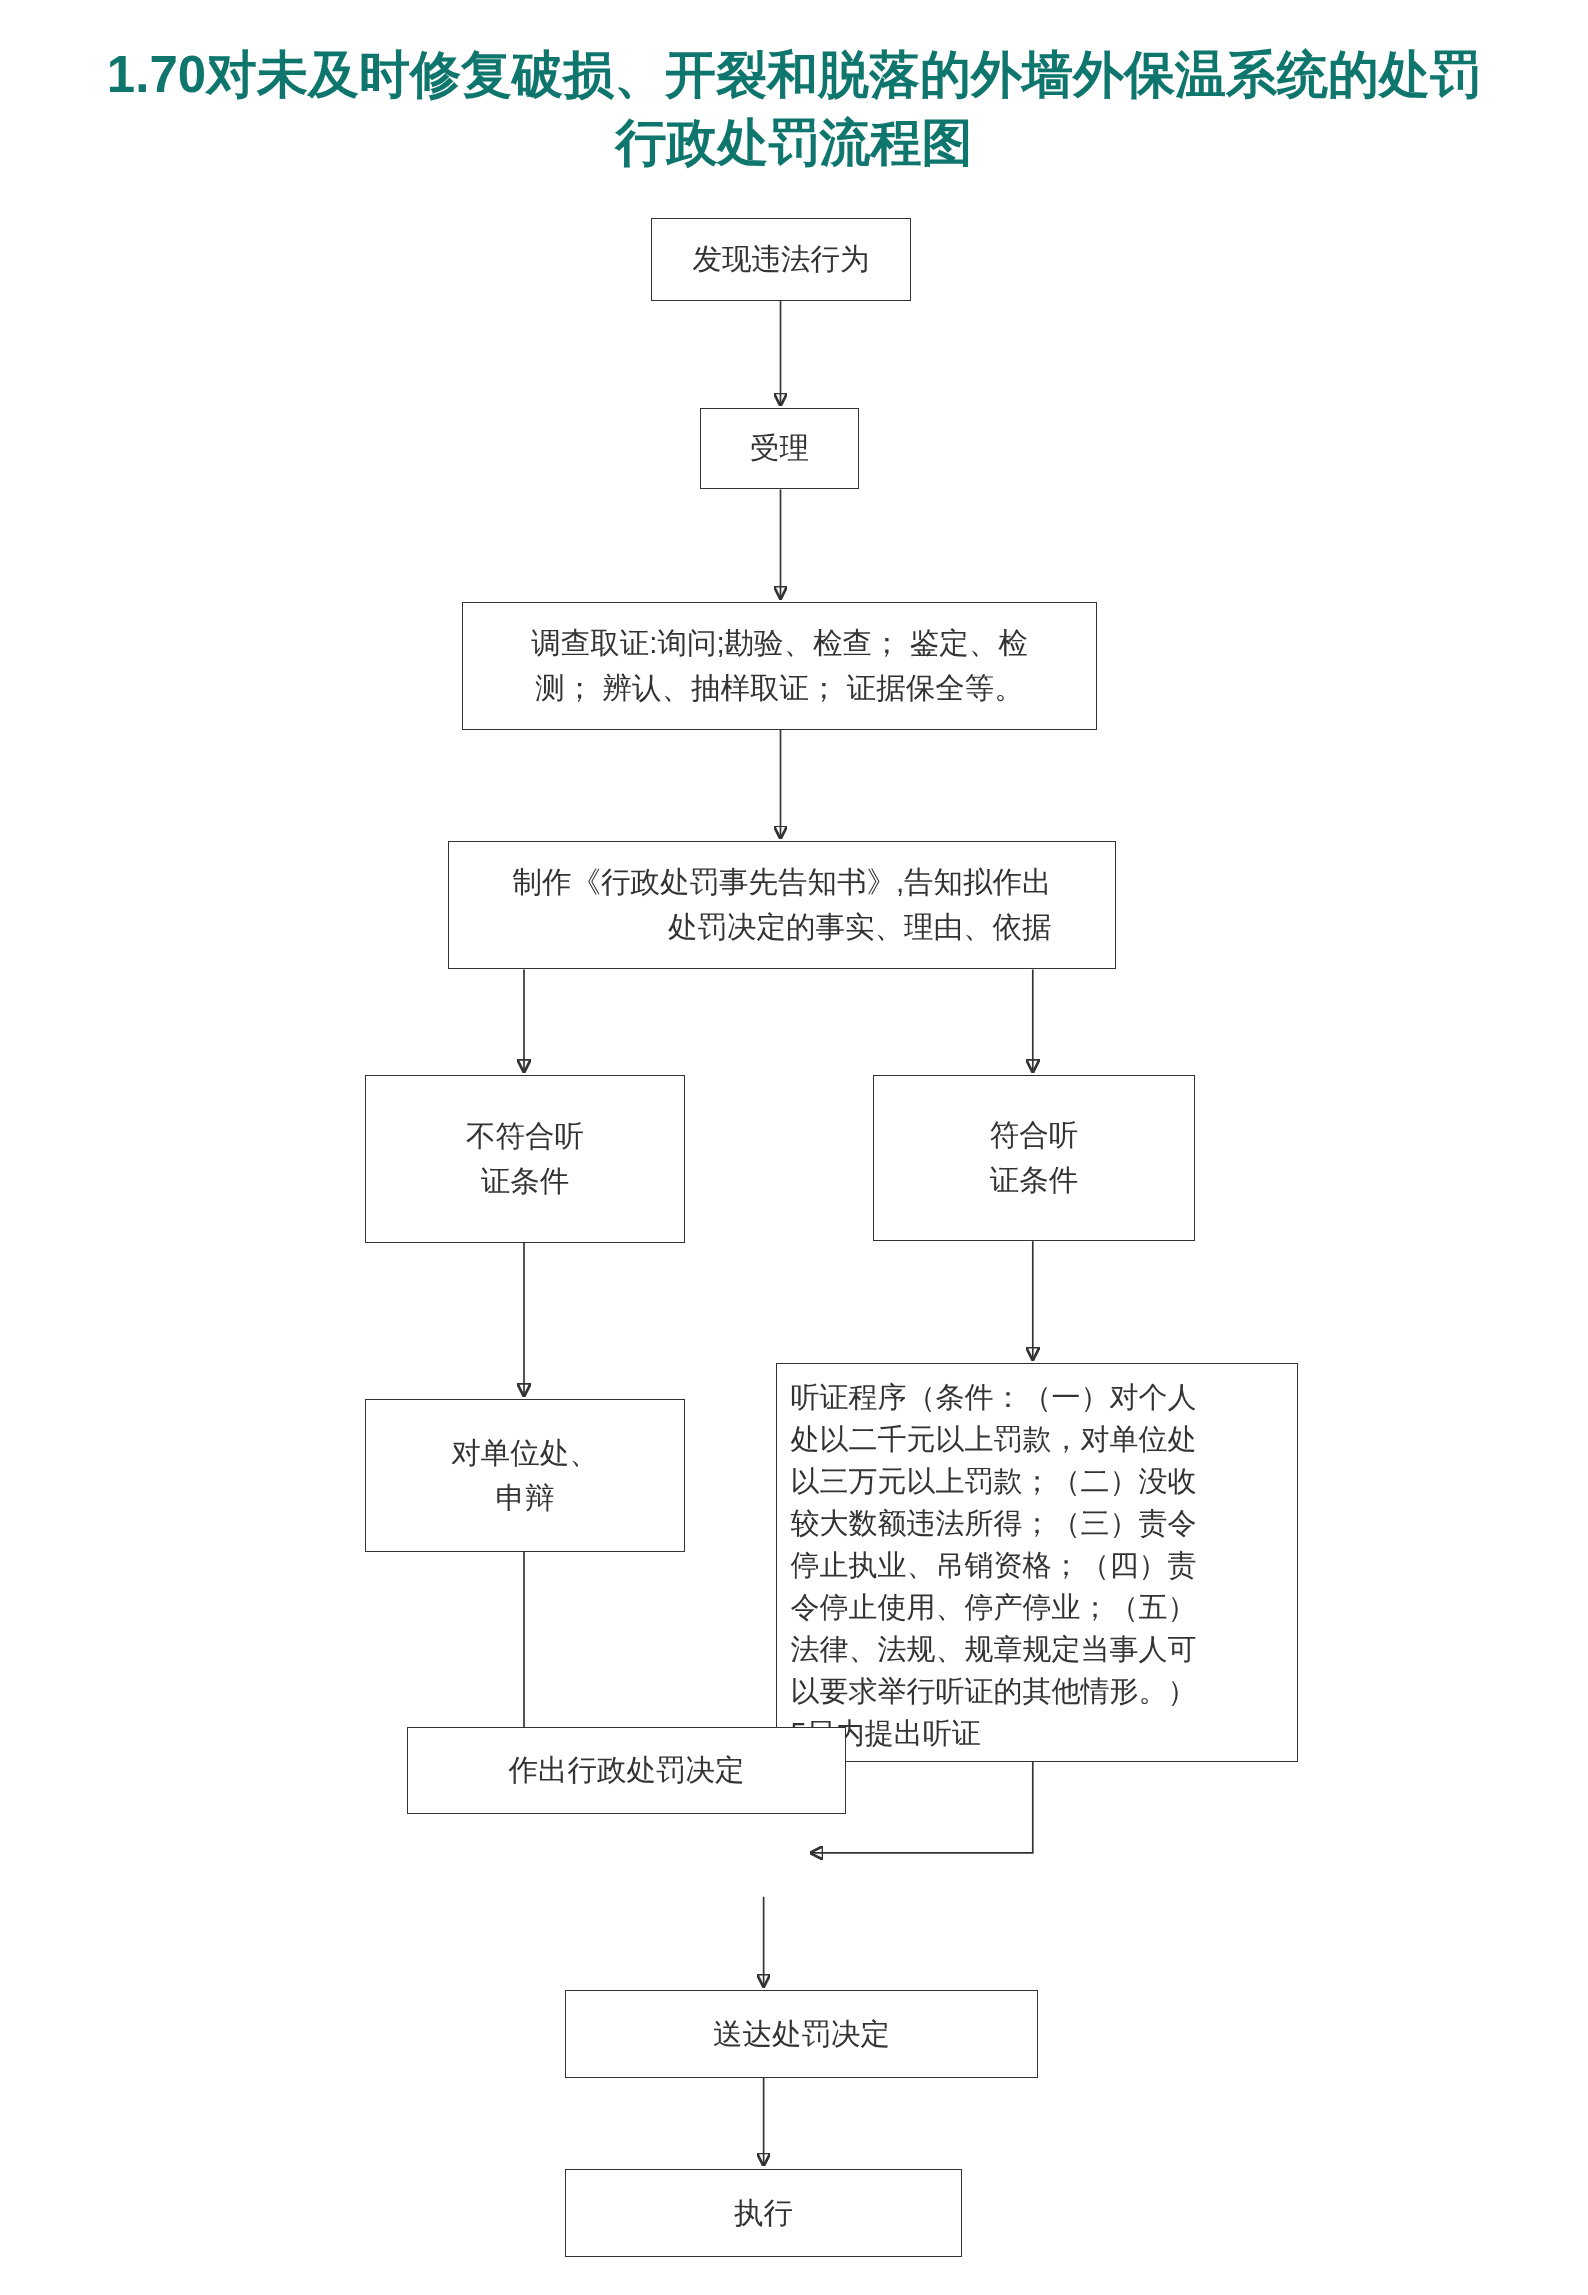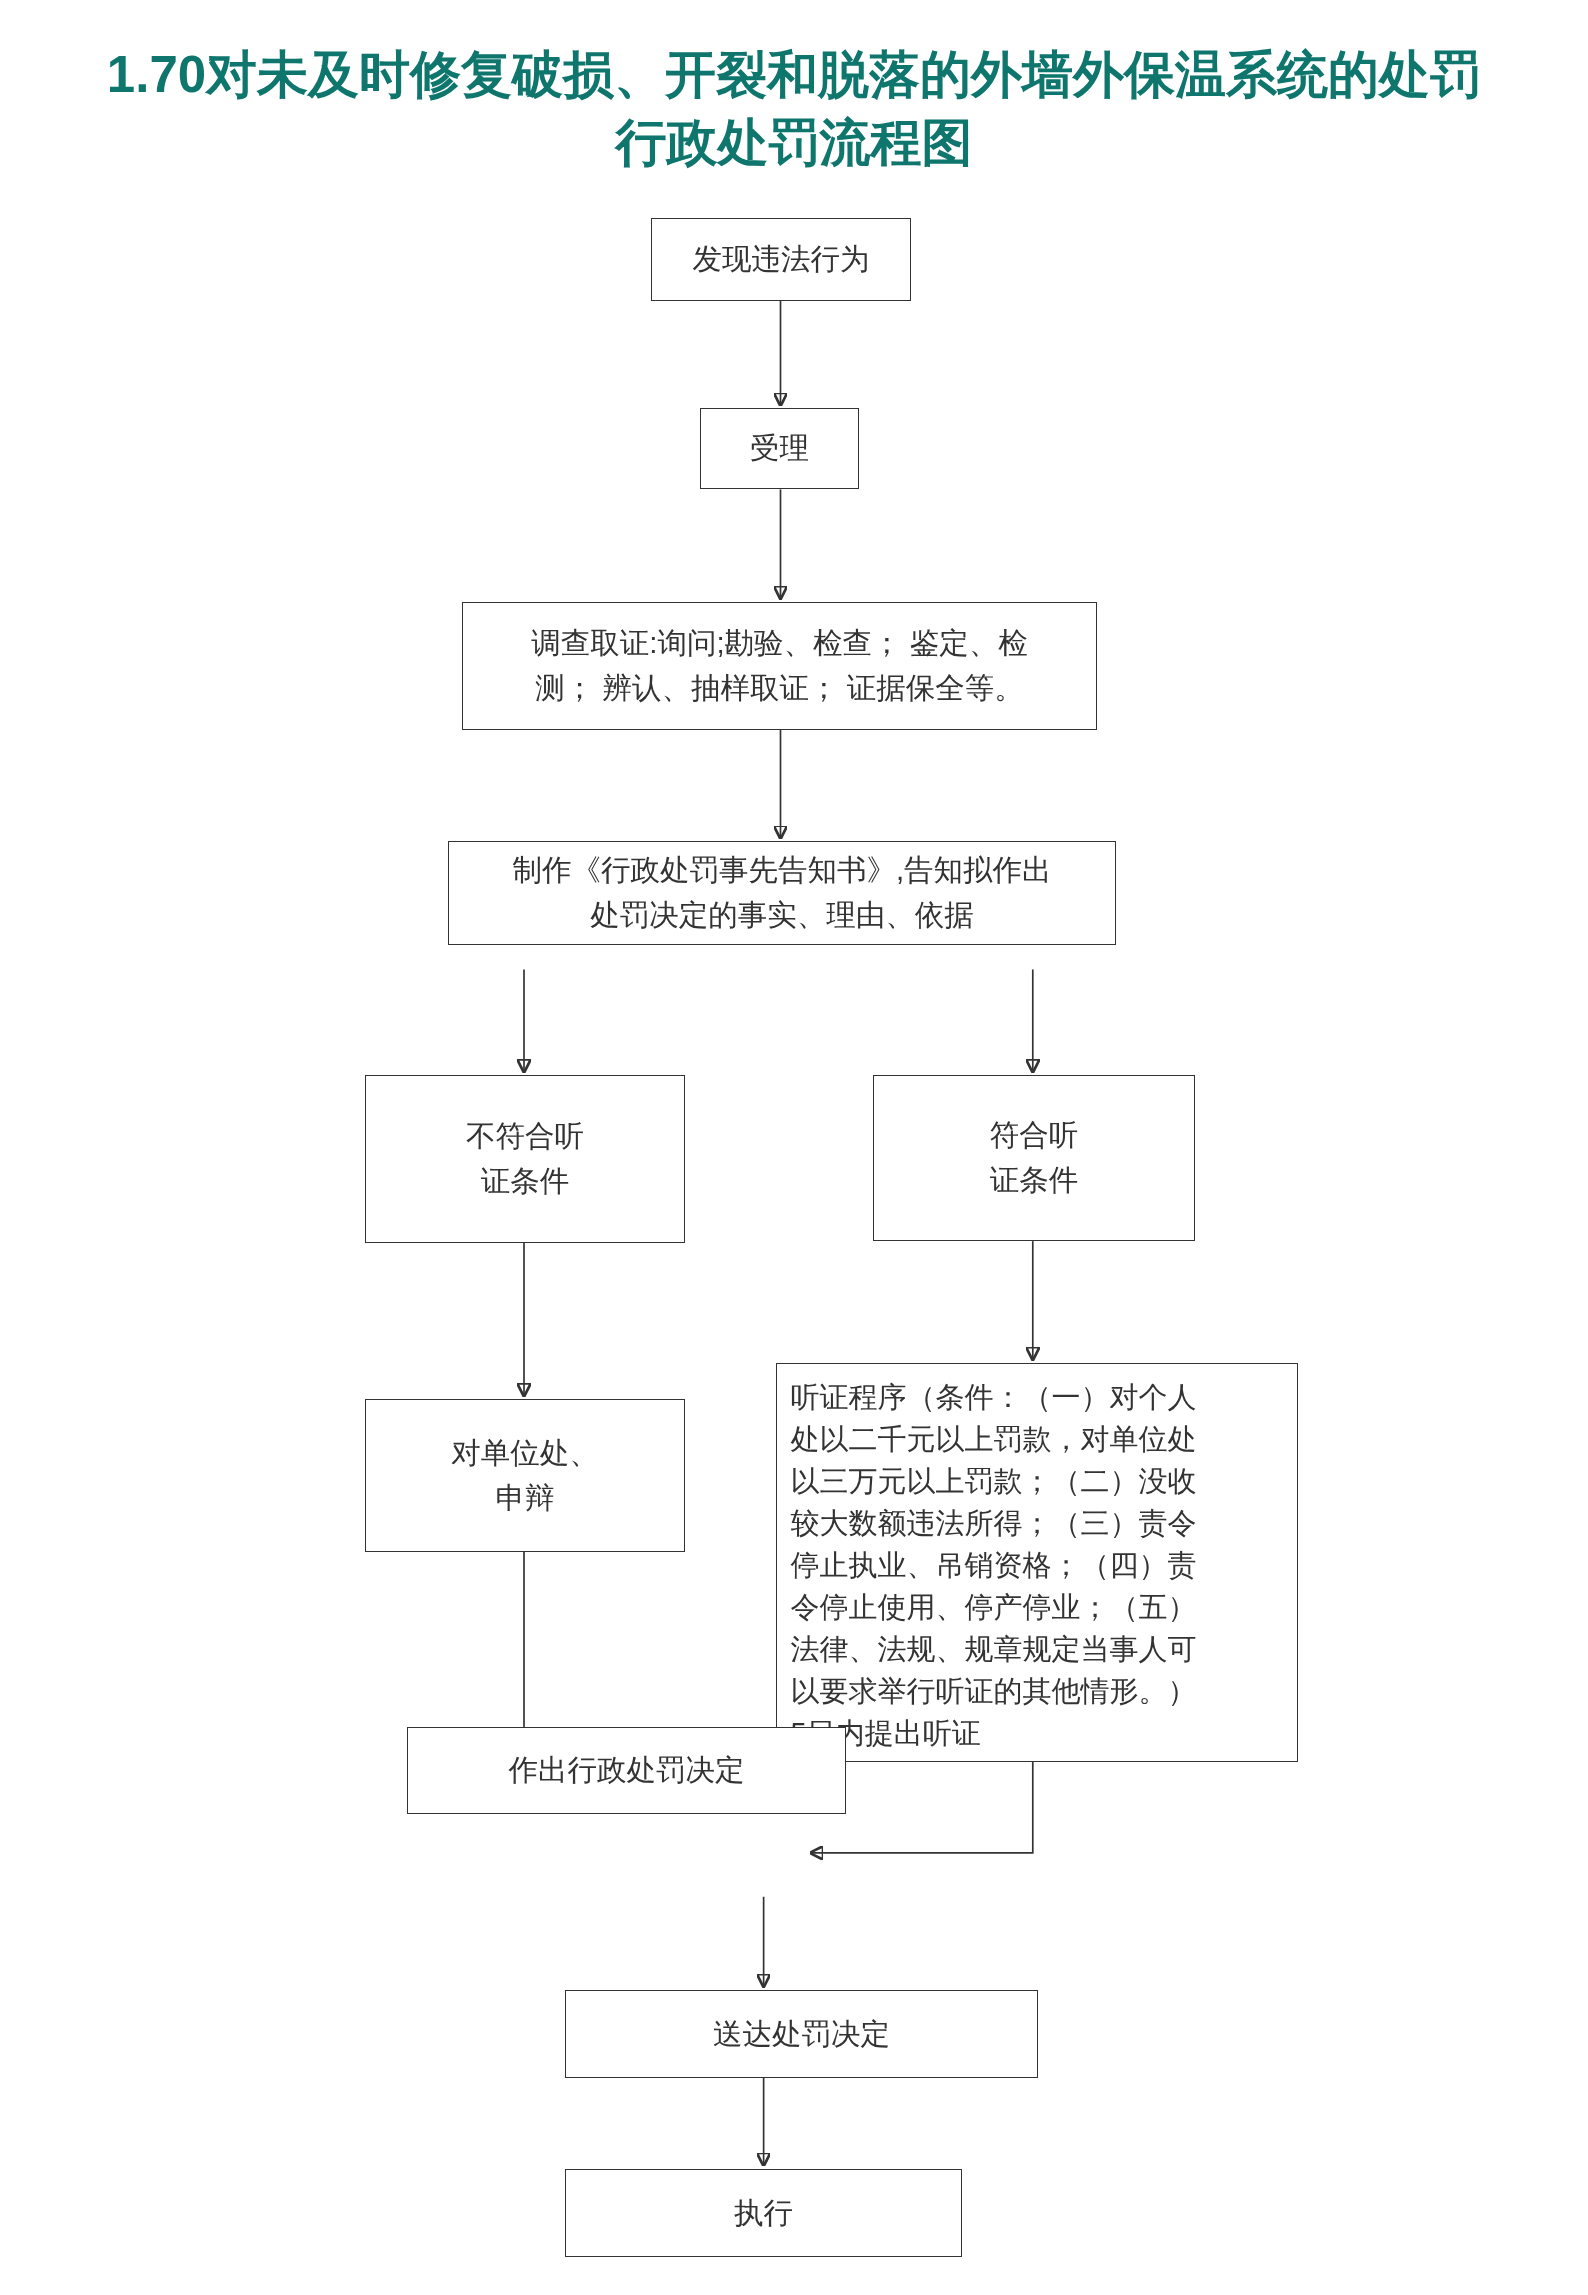--- a/index.html
+++ b/index.html
@@ -51,21 +51,21 @@
     text-align: center;
     font-size: 29.5px;
     line-height: 1.52;
     white-space: pre-line;
     padding: 5px 11.8px;
   }
   
   .n-discover   { left: 651px;  top: 218px;  width: 260px; height: 83px;  }
   .n-accept     { left: 700px;  top: 408px;  width: 159px; height: 81px;  }
   .n-investigate{ left: 462px;  top: 602px;  width: 635px; height: 128px; }
-  .n-notice     { left: 448px;  top: 841px;  width: 668px; height: 104px; }
+  .n-notice     { left: 448px;  top: 841px;  width: 668px; height: 128px; text-align: right; }
   .n-nohearing  { left: 365px;  top: 1075px; width: 320px; height: 168px; }
   .n-hearingcond{ left: 873px; top: 1075px; width: 322px; height: 166px; }
   .n-statement  { left: 365px;  top: 1399px; width: 320px; height: 153px; }
   .n-hearingproc{
     left: 776px; top: 1363px; width: 522px; height: 399px;
     align-items: flex-end;
     justify-content: flex-start;
     text-align: left;
     font-size: 29px;
     line-height: 42px;

